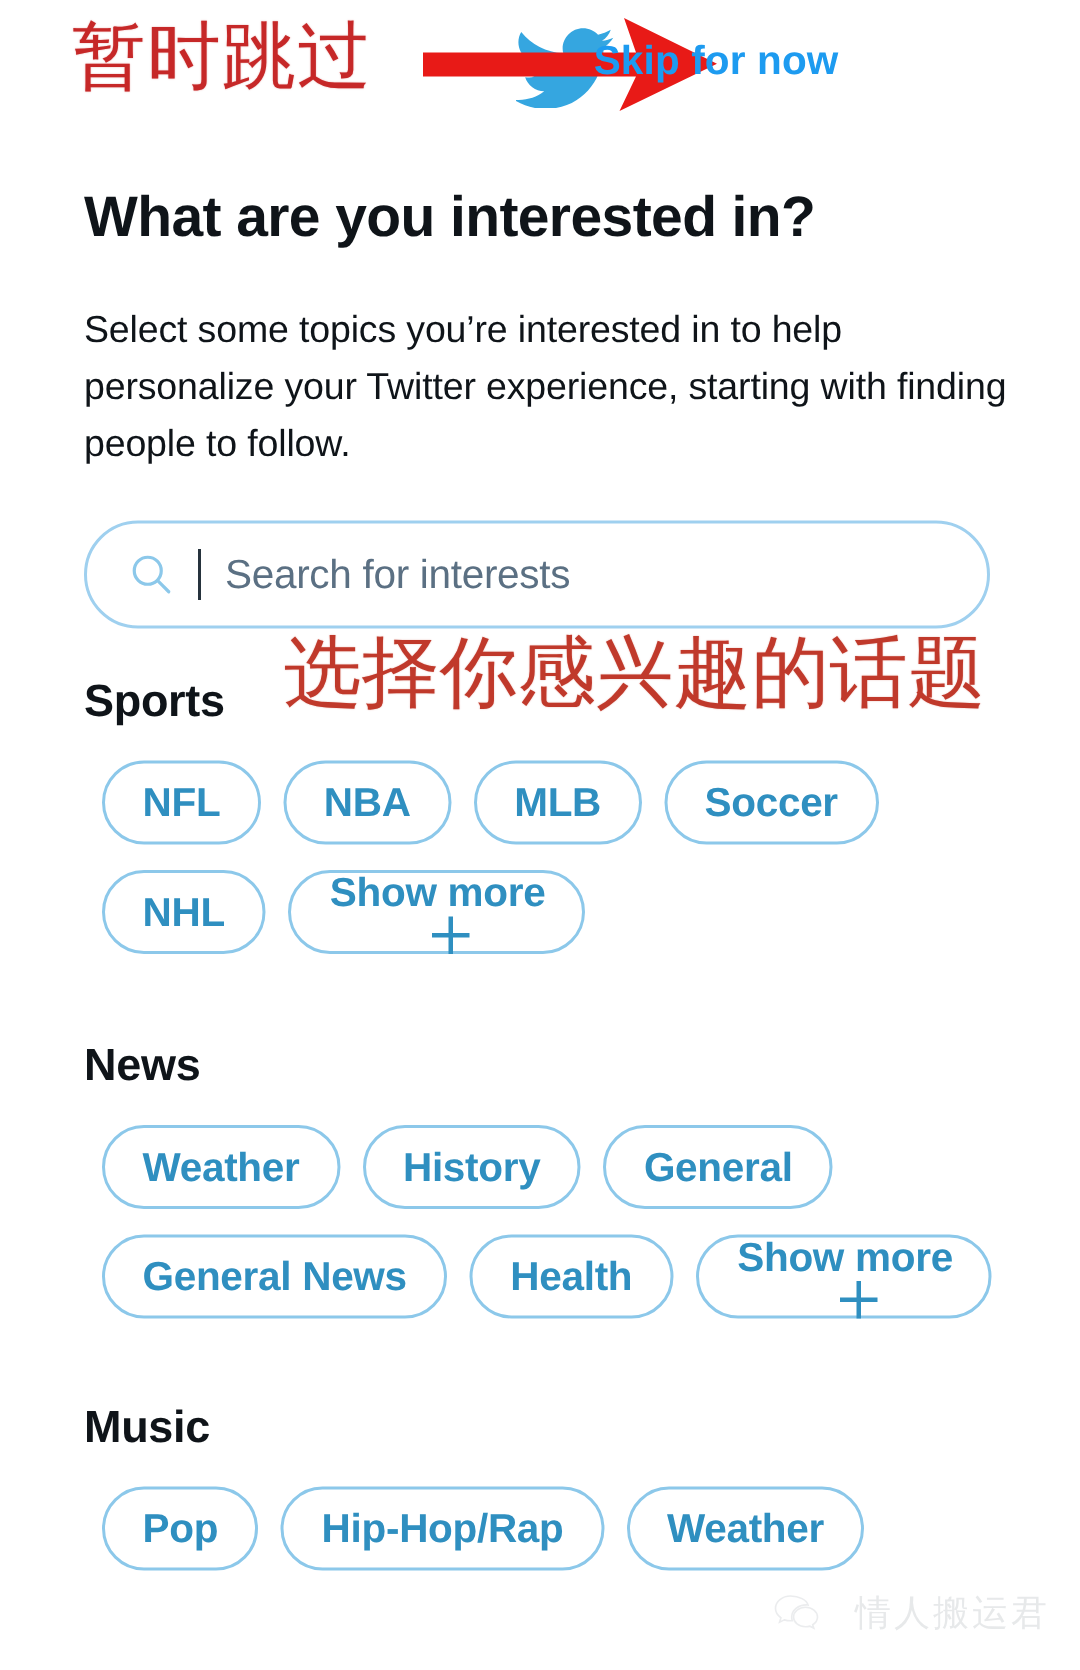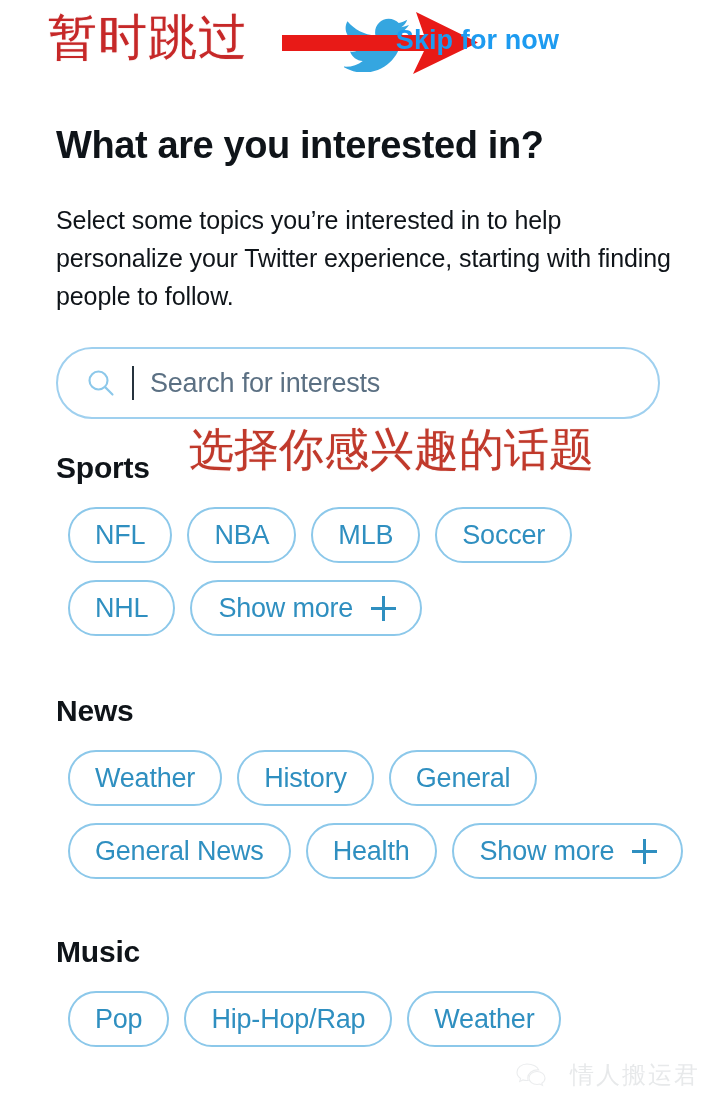--- a/index.html
+++ b/index.html
@@ -135,55 +135,56 @@
     font-weight: bold;
     color: #0f1419;
     letter-spacing: -0.2px;
     white-space: nowrap;
   }
   .cn-note {
     position: absolute;
     left: 133px;
     top: -29px;
     font-family: "Liberation Serif", serif;
-    font-size: 45px;
+    font-size: 52px;
     line-height: 56px;
     color: #c0392b;
     white-space: nowrap;
     text-shadow: 0 0 1px rgba(192,57,43,0.45);
   }
   #sec-sports { margin-top: 32px; }
   #sec-news   { margin-top: 58px; }
   #sec-music  { margin-top: 56px; }
 
   .chips {
     display: flex;
     flex-wrap: wrap;
     margin-top: 22px;
     margin-left: 12px;
     gap: 17px 15px;
     width: 620px;
+    font-weight: bold;
   }
   .chip {
     border: 2px solid #8cc8ea;
     border-radius: 32px;
     height: 56px;
     display: inline-flex;
     align-items: center;
     justify-content: center;
     padding: 0 25px;
     box-sizing: border-box;
     color: #2f8fc0;
     font-size: 27px;
     letter-spacing: -0.2px;
     background: #fff;
     cursor: pointer;
     white-space: nowrap;
   }
-  .chip.more { padding: 0 24px 0 26px; }
+  .chip.more { padding: 0 24px 0 26px; flex-direction: column; }
   .chip .plus {
     display: inline-block;
     margin-left: 18px;
     position: relative;
     width: 25px;
     height: 25px;
     flex: 0 0 auto;
   }
   .chip .plus::before,
   .chip .plus::after {

